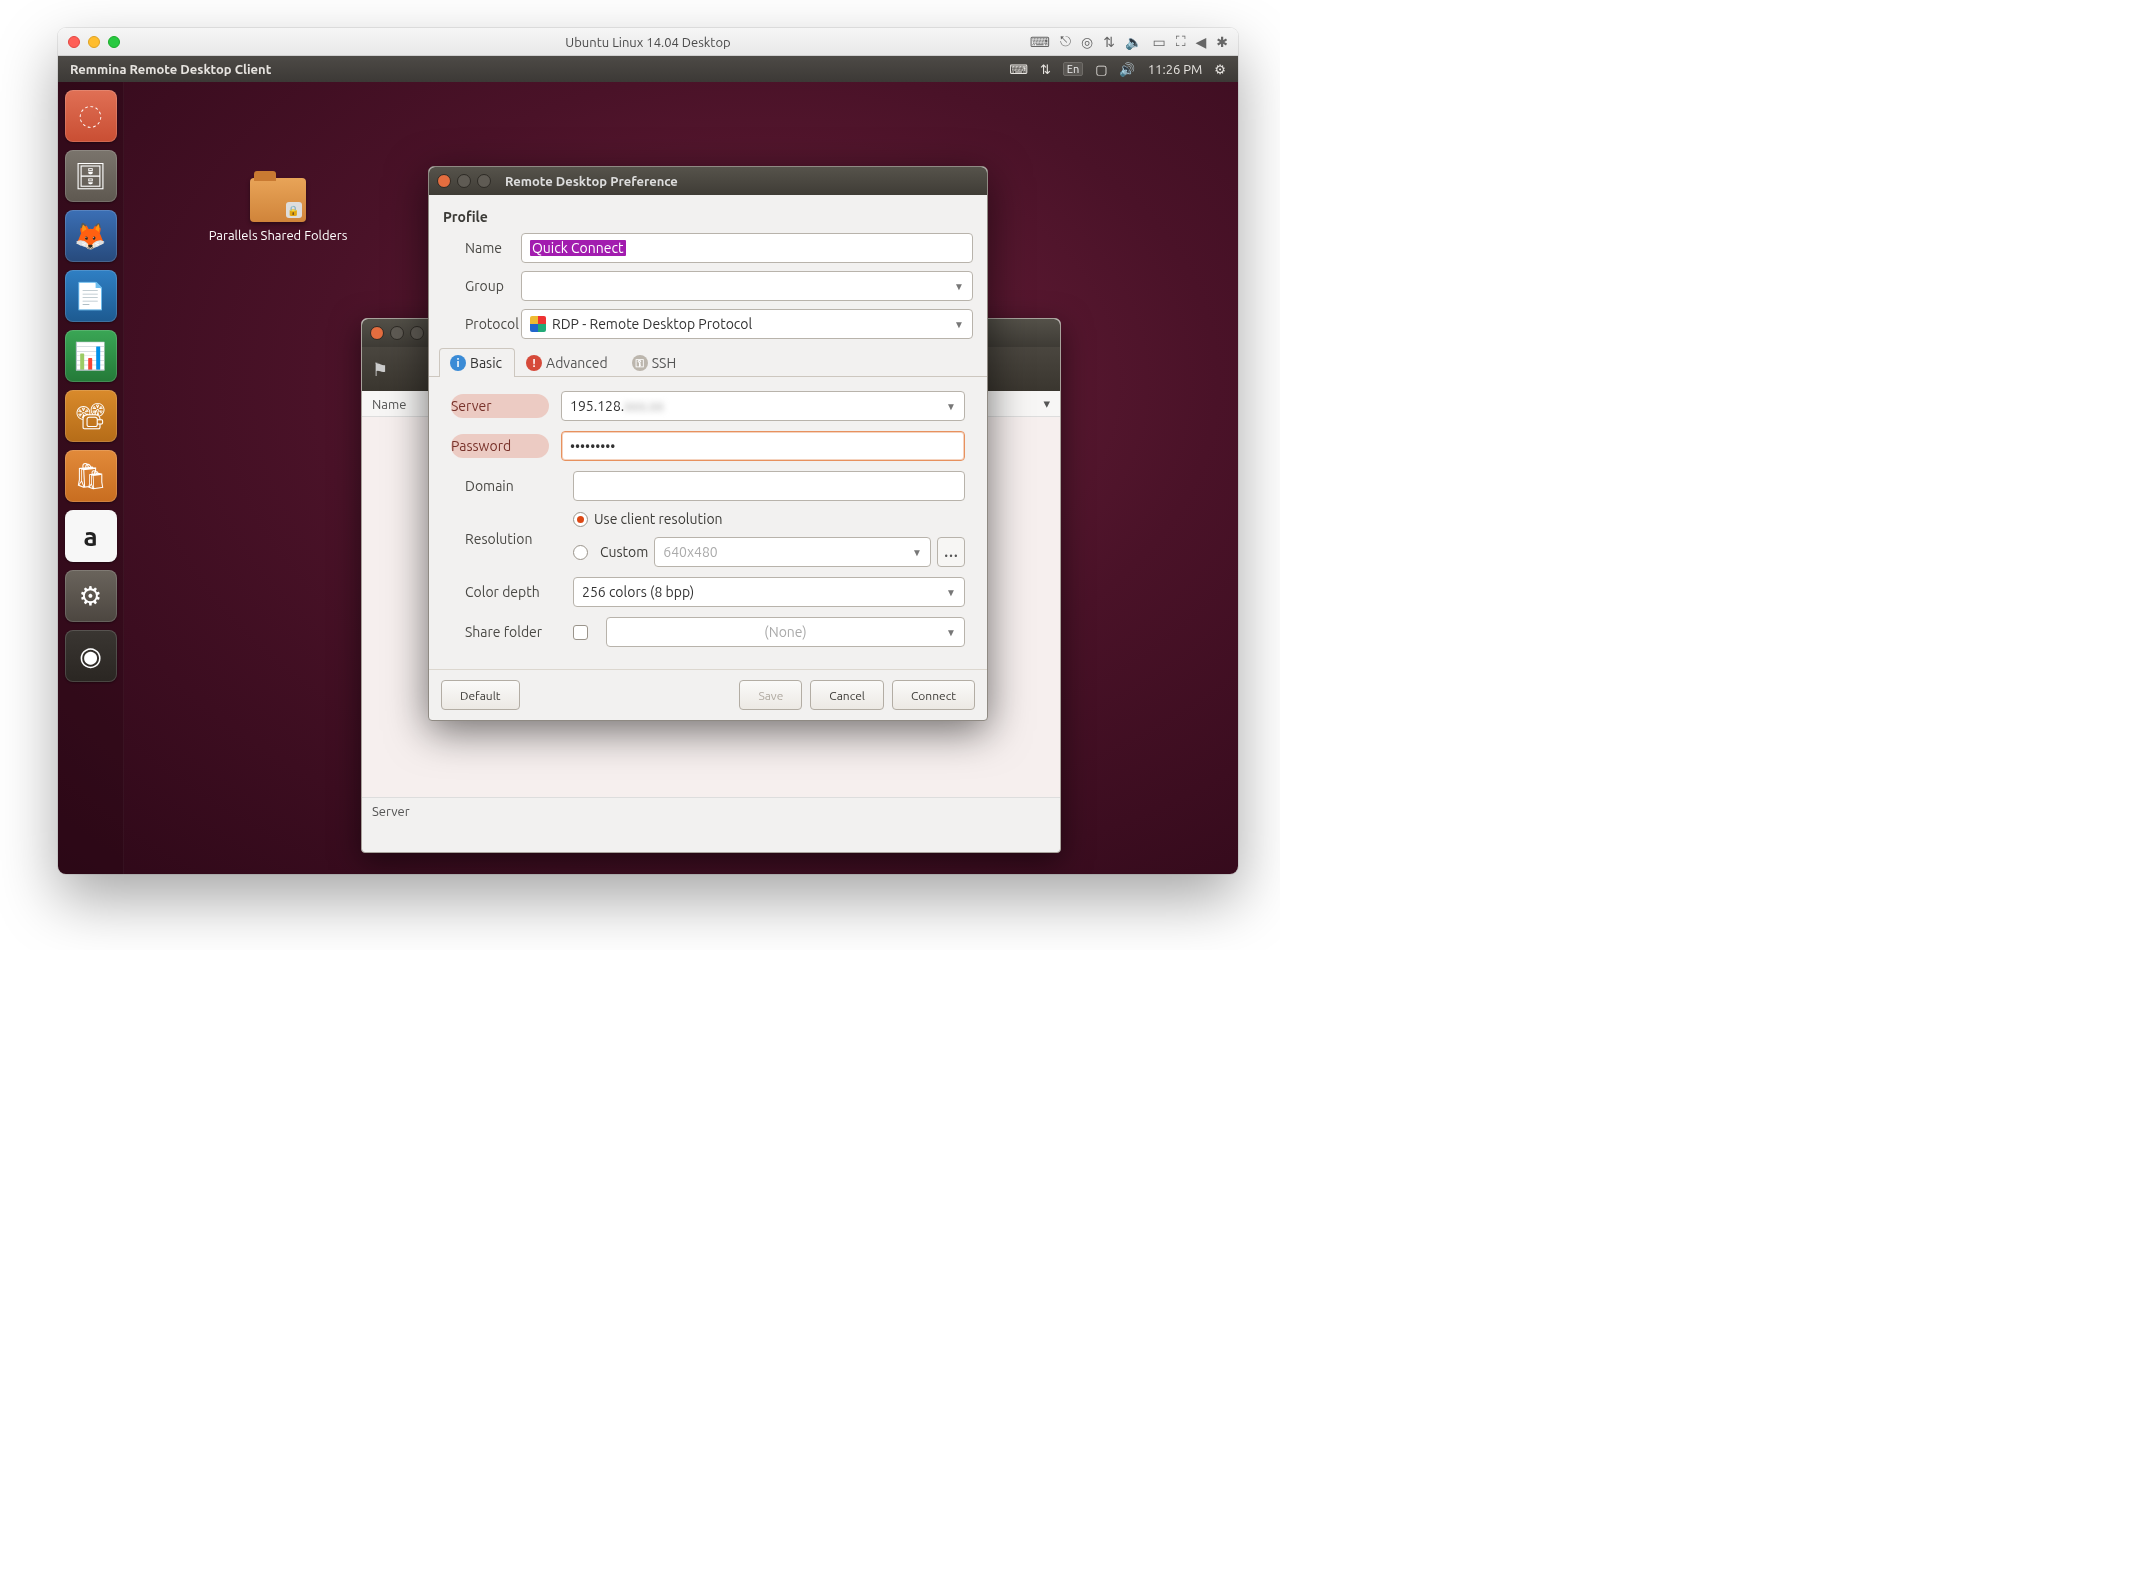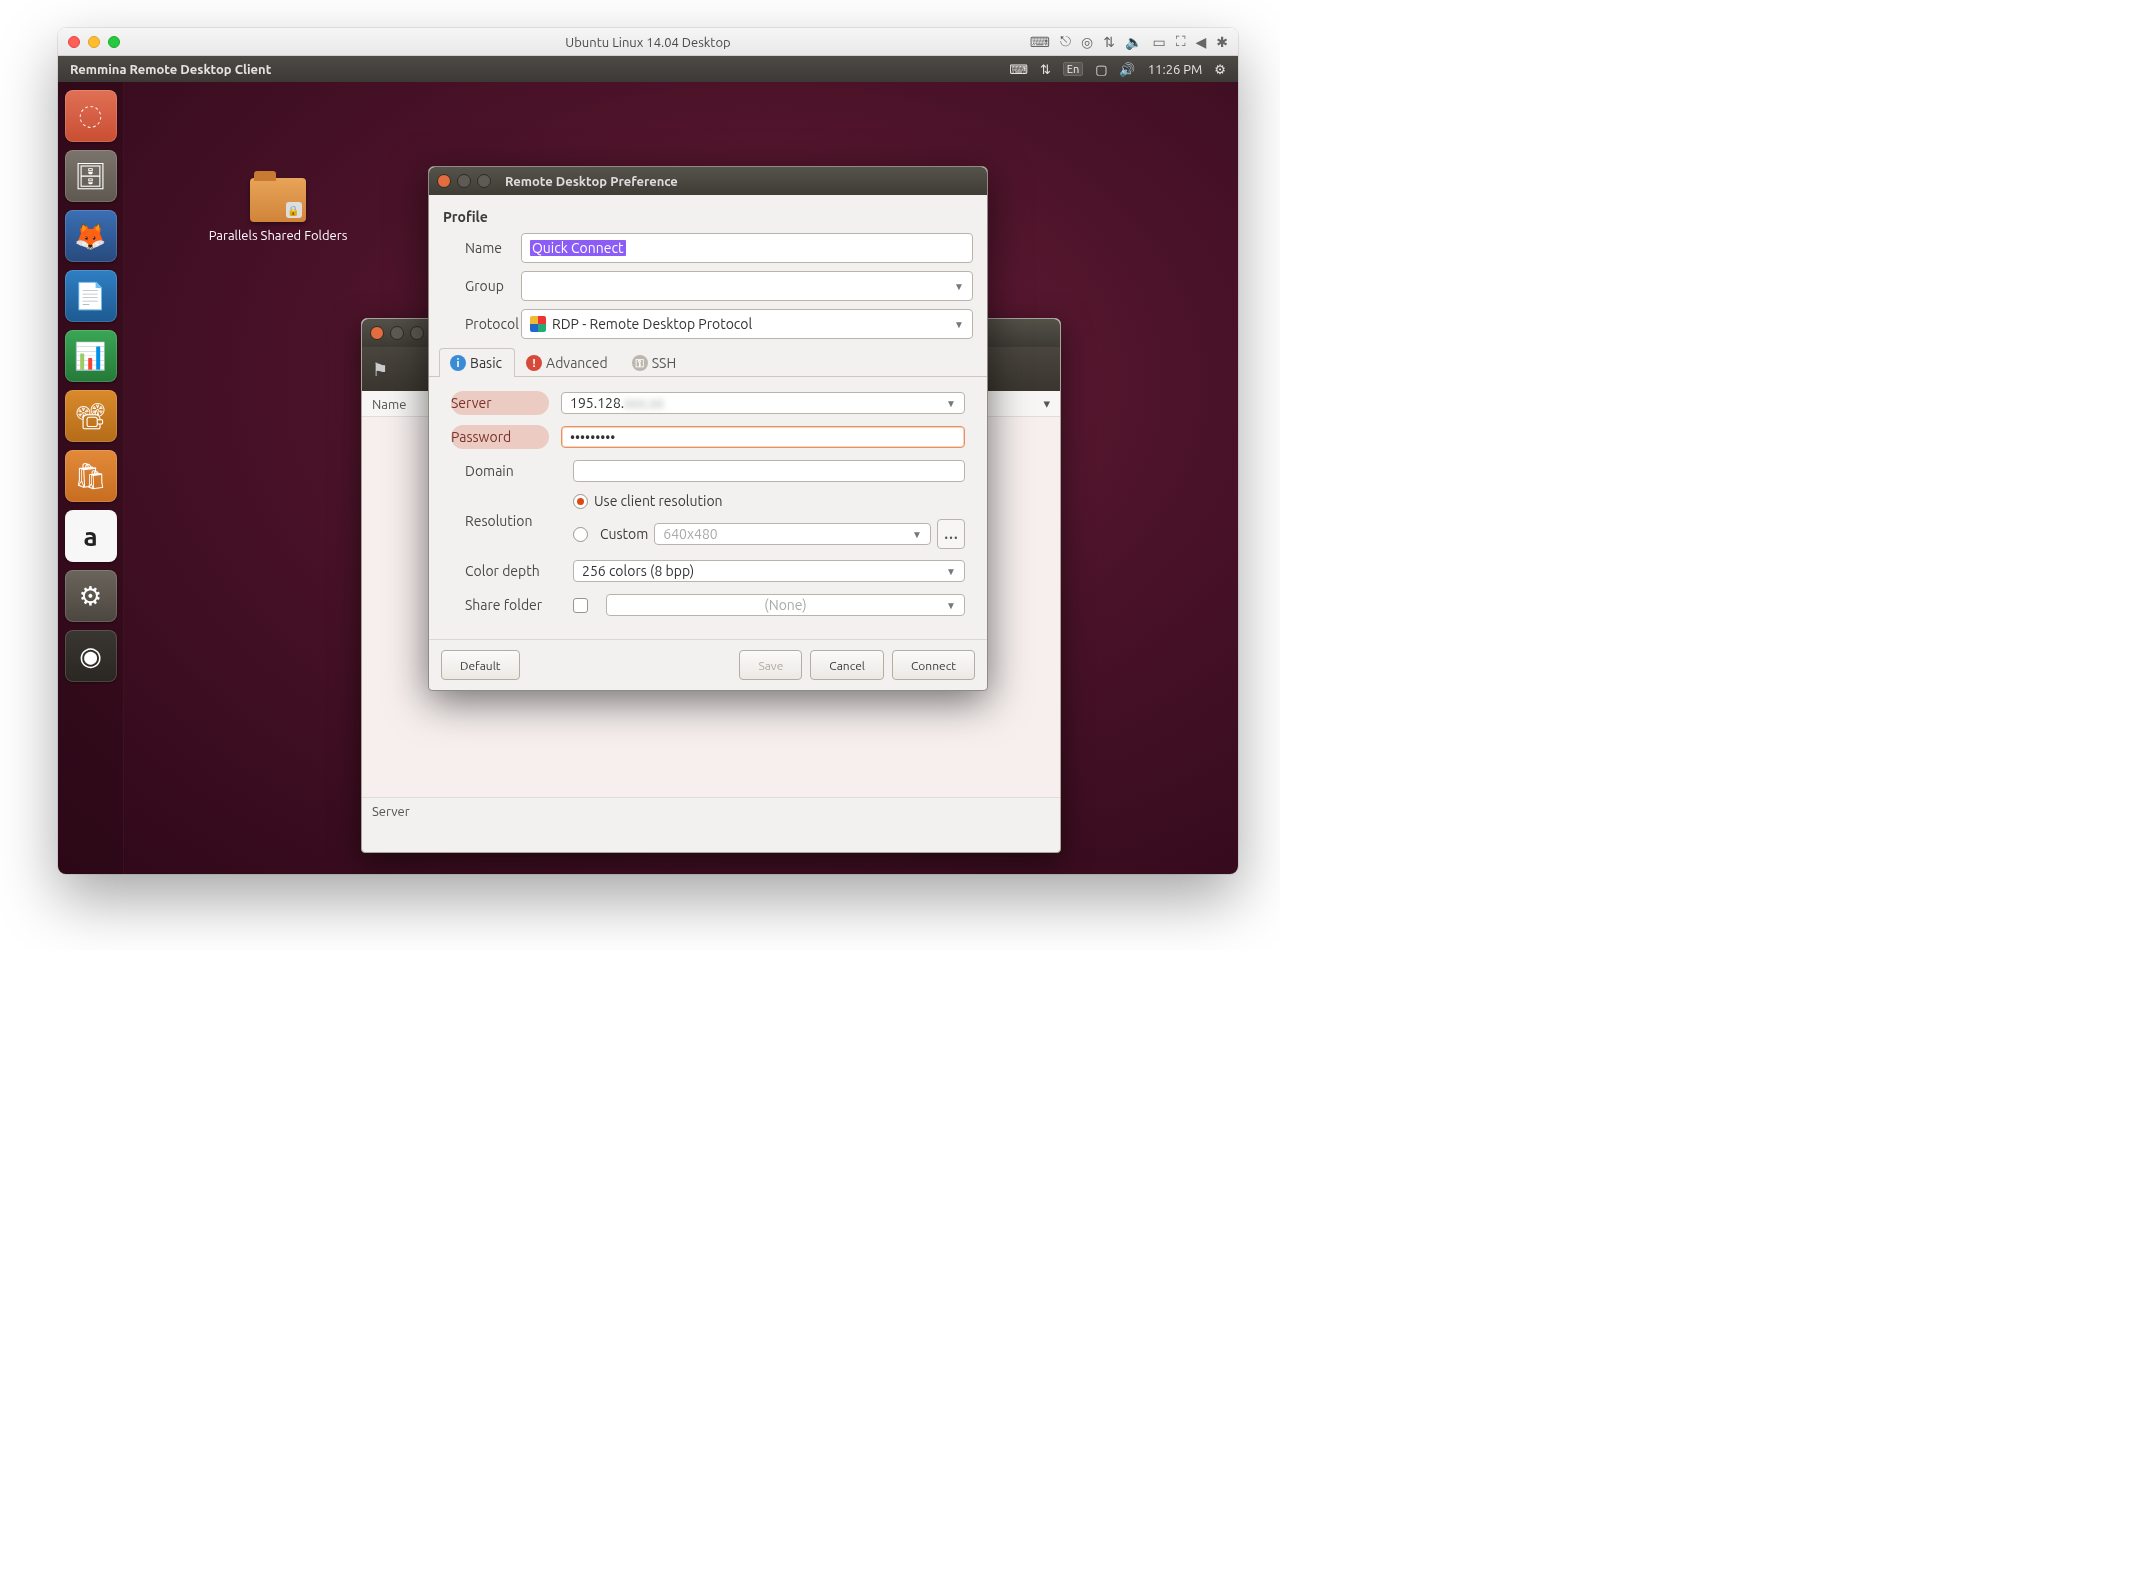--- a/index.html
+++ b/index.html
@@ -143,38 +143,38 @@
 .form-row{ display:flex; align-items:center; margin-bottom:8px;}
 .form-row .lbl{ width:78px; text-align:left; padding-left:22px; color:#4a4945;}
 .txt, .combo{
   flex:1; height:30px; border:1px solid #b8b3ab; border-radius:4px;
   background:#fff; padding:0 8px; font-size:14px; color:#333;
   display:flex; align-items:center; position:relative;
 }
 .combo .caret{ position:absolute; right:8px; top:50%; transform:translateY(-50%); color:#777; font-size:10px;}
 .combo .proto-ico{ width:16px;height:16px;border-radius:2px;margin-right:6px;
   background:conic-gradient(#e33 0 25%, #2a7 0 50%, #26c 0 75%, #eb3 0 100%);}
-.sel-hl{ background:#8b5cf6; color:#fff; padding:0 2px; border-radius:1px;}
+.sel-hl{ background:#a21caf; color:#fff; padding:0 2px; border-radius:1px;}
 
 .tabstrip{ display:flex; border-bottom:1px solid #cdc7bf; margin:4px -14px 0 -14px; padding:0 10px;}
 .tab{ padding:6px 12px 6px 10px; display:flex; align-items:center; gap:4px;
   border:1px solid transparent; border-bottom:none; border-radius:4px 4px 0 0;
   font-size:14px; color:#555; cursor:pointer; position:relative; top:1px;}
 .tab.active{ background:#f2f1f0; border-color:#cdc7bf; color:#333;}
 .tab .ico{ width:16px;height:16px;border-radius:50%; display:inline-flex;align-items:center;justify-content:center;font-size:11px;color:#fff;font-weight:bold;}
 .ico-info{background:#3a8bd6;}
 .ico-warn{background:#d64a3a;}
 .ico-key{background:#bcb6ad;}
 
 .basic-panel{ padding:14px 8px 6px 8px;}
 .brow{ display:flex; align-items:center; margin-bottom:10px; gap:12px;}
 .pill{ width:98px; padding:4px 0; text-align:left; border-radius:12px;
   background:#eccbc3; color:#78322a; font-size:14px;}
 .pill.plain{ background:transparent; color:#4a4945; text-align:left; padding-left:2px;margin-left:12px;}
-.binput{ flex:1; height:22px; border:1px solid #b8b3ab; border-radius:4px; background:#fff;
+.binput{ flex:1; height:30px; border:1px solid #b8b3ab; border-radius:4px; background:#fff;
   padding:0 8px; font-size:14px; color:#333; display:flex; align-items:center; position:relative;}
 .binput.combo .caret{ position:absolute; right:8px; color:#777; font-size:10px;}
 .binput.pwd-focus{ border-color:#e7915e; box-shadow:0 0 0 1px rgba(231,145,94,0.4) inset;}
 .radio{ width:15px;height:15px;border-radius:50%;border:1px solid #9a948b;display:inline-flex;align-items:center;justify-content:center;margin-right:6px;background:#fff;}
 .radio.checked::after{content:"";width:7px;height:7px;border-radius:50%;background:#dd4814;}
 .chk{ width:15px;height:15px;border:1px solid #9a948b;border-radius:3px;background:#fff;display:inline-block;margin-right:6px;}
 .ellipsis-btn{ width:28px;height:30px;border:1px solid #b8b3ab;border-radius:4px;background:#f7f6f4;display:flex;align-items:center;justify-content:center;font-weight:bold;color:#555;}
 .dlg-footer{
   display:flex; gap:8px; padding:10px 12px; border-top:1px solid #dcd7cf; margin-top:6px;
 }

